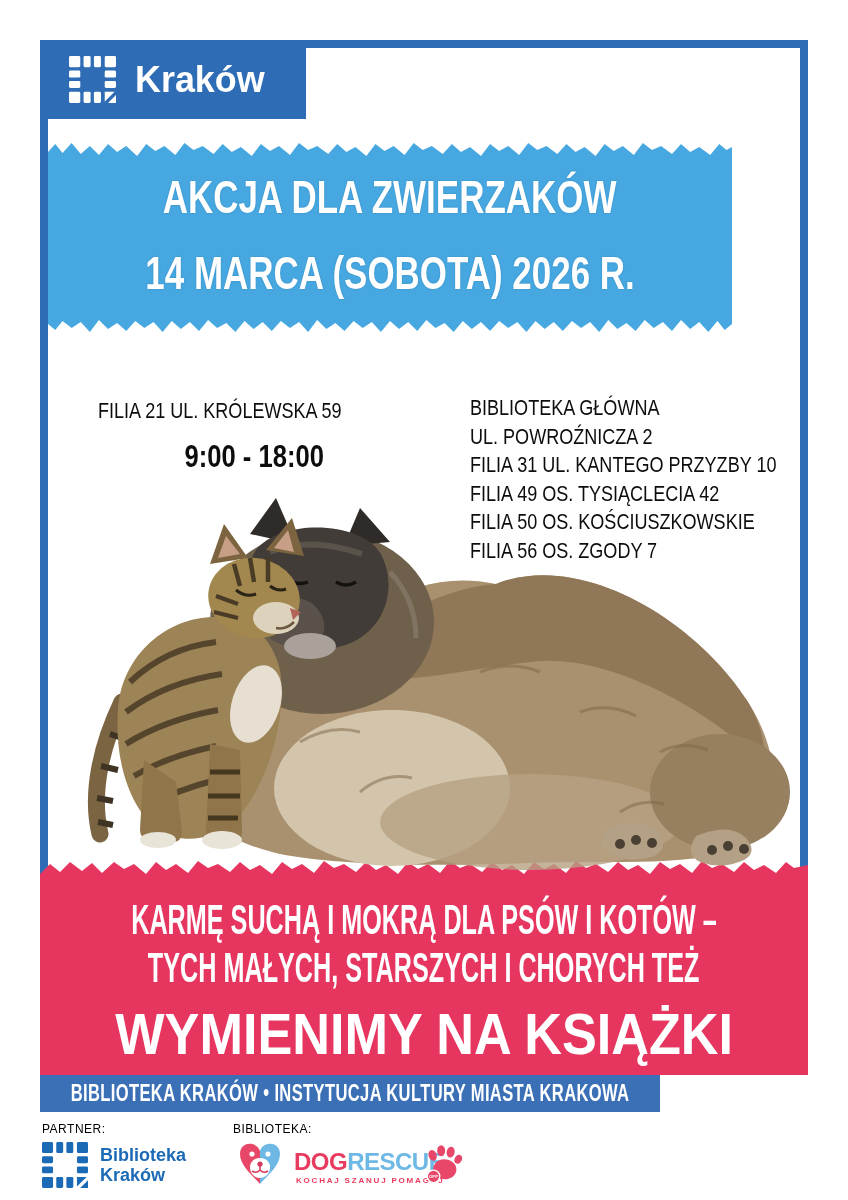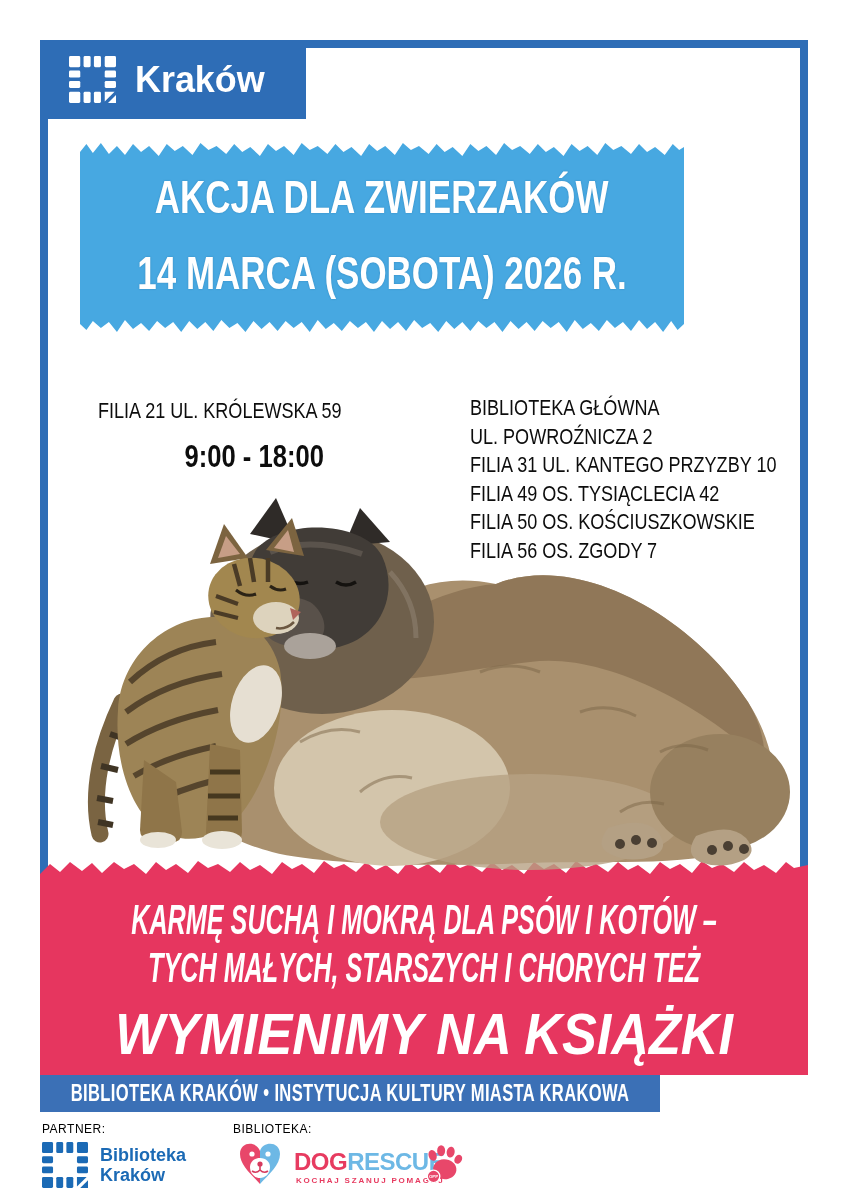--- a/index.html
+++ b/index.html
@@ -17,35 +17,35 @@
   .city-box{
     position:absolute;left:44px;top:40px;width:262px;height:79px;
     background:#2e6db6;z-index:6;display:flex;align-items:center;
   }
   .city-box .tile{width:47px;height:47px;margin-left:25px;flex:0 0 auto;}
   .city-name{
     color:#fff;font-size:37px;font-weight:700;margin-left:19px;
     display:inline-block;transform:scaleX(.97);transform-origin:left center;letter-spacing:0;
   }
   
-  .band-blue{position:absolute;left:48px;top:138px;width:604px;height:200px;z-index:2;margin-left:32px;}
+  .band-blue{position:absolute;left:48px;top:138px;width:684px;height:200px;z-index:2;}
   .band-blue svg,.band-pink svg{position:absolute;inset:0;width:100%;height:100%;}
   .band-blue .txt{
     position:absolute;inset:0;display:flex;flex-direction:column;align-items:center;
     padding-top:34px;gap:24px;z-index:2;
   }
   .head-line{
     color:#fff;font-weight:700;font-size:46px;line-height:1.12;white-space:nowrap;
     display:inline-block;transform:scaleX(.76);transform-origin:center;
     text-shadow:0 0 2px rgba(25,90,140,.45);
   }
   .band-pink{position:absolute;left:40px;top:856px;width:768px;height:219px;z-index:2;}
   .band-pink .txt{
     position:absolute;inset:0;display:flex;flex-direction:column;align-items:center;
-    padding-top:40px;z-index:2;color:#fff;font-style:italic;
+    padding-top:40px;z-index:2;color:#fff;
   }
   .offer-line{
     font-size:42px;font-weight:700;line-height:1.14;white-space:nowrap;
     display:inline-block;transform:scaleX(.60);transform-origin:center;
   }
   .offer-big{
     font-size:58px;font-weight:700;margin-top:8px;white-space:nowrap;
     display:inline-block;transform:scaleX(.90);transform-origin:center;
   }
   

